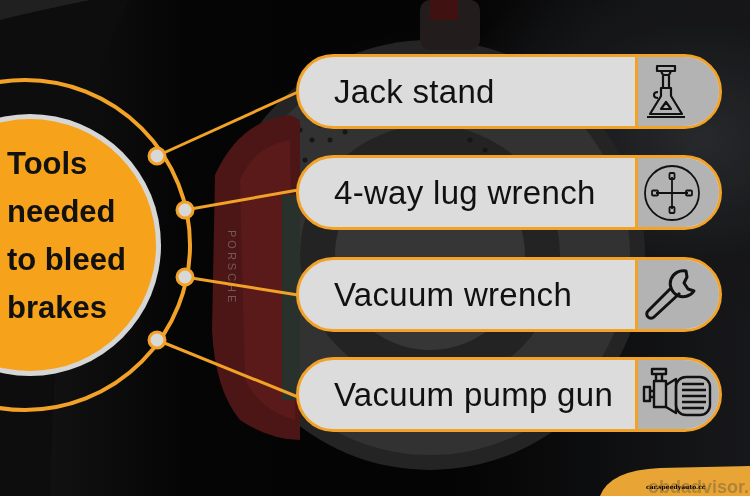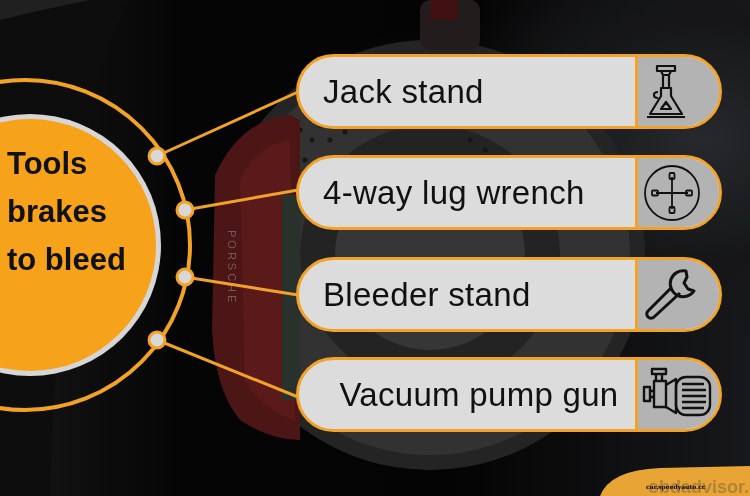--- a/index.html
+++ b/index.html
@@ -14,21 +14,21 @@
     }
     .bg-svg { position: absolute; left: 0; top: 0; }
     .pill {
       position: absolute; left: 296px; width: 426px; height: 75px;
       box-sizing: border-box;
       border: 3px solid #f2a227; border-radius: 38px;
       background: #dcdcdc; overflow: hidden;
       display: flex; align-items: center;
     }
     .pill-label {
-      flex: 1; padding-left: 24px;
+      flex: 1; padding-left: 35px;
       font-size: 33px; color: #111; letter-spacing: 0.3px;
       white-space: nowrap;
     }
     .pill-icon {
       width: 84px; height: 100%; background: #b3b3b3;
       border-left: 3px solid #f2a227;
       display: flex; align-items: center; justify-content: flex-start;
       padding-left: 4px; box-sizing: border-box;
     }
     .hub-text {
@@ -106,22 +106,23 @@
     </g>
 
     <circle cx="30" cy="245" r="131" fill="#d6d6d6"></circle>
     <circle cx="30" cy="245" r="126" fill="#f7a21b"></circle>
 
     <path d="M600,496 Q610,470 660,468 L750,466 L750,496 Z" fill="#e8a535"></path>
   </svg>
 
   <div class="hub-text">
     <div>Tools</div>
+    <div>needed</div>
+    <div>to bleed</div>
     <div>brakes</div>
-    <div>to bleed</div>
   </div>
 
   <div class="pill" style="top:54px;">
     <span class="pill-label">Jack stand</span>
     <span class="pill-icon">
       <svg width="50" height="60" viewBox="0 0 50 60">
         <g fill="none" stroke="#111" stroke-width="2.2" stroke-linejoin="round">
           <rect x="15" y="4" width="18" height="5"></rect>
           <path d="M19,9 L21,13 L27,13 L29,9"></path>
           <line x1="21" y1="14" x2="21" y2="26"></line>
@@ -146,29 +147,29 @@
           <rect x="27.5" y="10" width="5" height="6" rx="1"></rect>
           <rect x="27.5" y="44" width="5" height="6" rx="1"></rect>
           <rect x="10" y="27.5" width="6" height="5" rx="1"></rect>
           <rect x="44" y="27.5" width="6" height="5" rx="1"></rect>
         </g>
       </svg>
     </span>
   </div>
 
   <div class="pill" style="top:257px;">
-    <span class="pill-label">Bleeder stand</span>
+    <span class="pill-label">Vacuum wrench</span>
     <span class="pill-icon">
       <svg width="62" height="60" viewBox="0 0 62 60">
         <path d="M44,6 A13,13 0 1 0 52,26 L46,24 L42,18 L45,12 Z M38,28 L12,52 A4,4 0 0 1 6,46 L30,22" fill="none" stroke="#111" stroke-width="3" stroke-linejoin="round"></path>
       </svg>
     </span>
   </div>
 
-  <div class="pill" style="top:357px;text-align:center;">
+  <div class="pill" style="top:357px;">
     <span class="pill-label">Vacuum pump gun</span>
     <span class="pill-icon">
       <svg width="74" height="60" viewBox="0 0 74 60">
         <g fill="none" stroke="#111" stroke-width="2.4" stroke-linejoin="round">
           <rect x="10" y="4" width="14" height="5"></rect>
           <line x1="14" y1="9" x2="14" y2="16"></line>
           <line x1="20" y1="9" x2="20" y2="16"></line>
           <path d="M12,16 L24,16 L24,42 L12,42 Z"></path>
           <rect x="2" y="22" width="6" height="14"></rect>
           <line x1="8" y1="26" x2="12" y2="26"></line>

